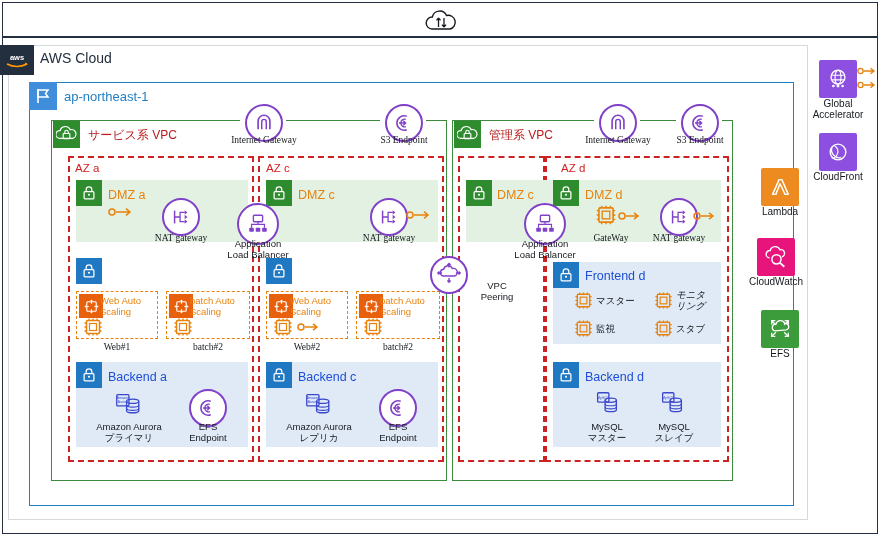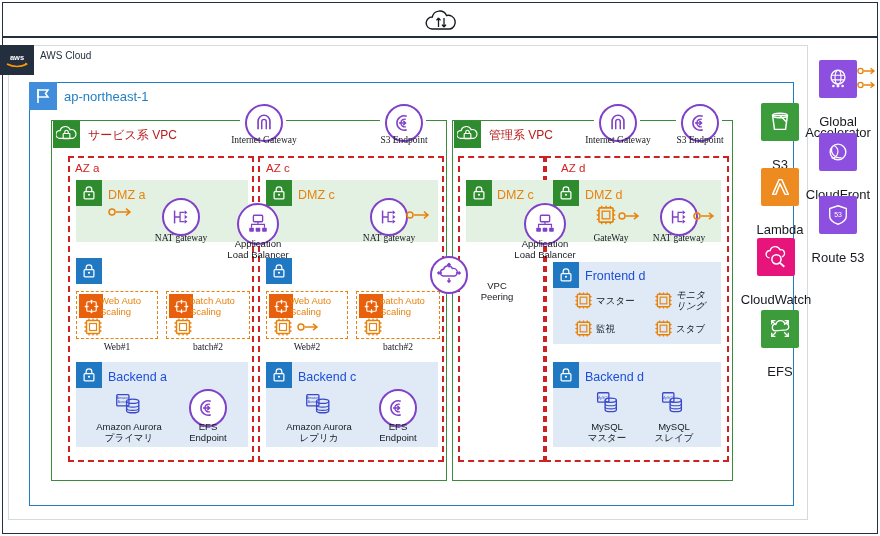--- a/index.html
+++ b/index.html
@@ -6,21 +6,21 @@
   body{font-family:"Liberation Sans","DejaVu Sans",sans-serif;color:#16191f;}
   #canvas{position:relative;width:880px;height:536px;overflow:hidden;background:#fff;}
   .abs{position:absolute;box-sizing:border-box;}
 
   
   #outer-frame{left:2px;top:2px;width:876px;height:532px;border:1.5px solid #232f3e;}
 
   
   #aws-cloud-box{left:8px;top:45px;width:800px;height:475px;border:1px solid #d5dbdb;}
   #aws-logo-badge{left:0px;top:45px;width:34px;height:30px;background:#232f3e;display:flex;align-items:center;justify-content:center;}
-  #aws-cloud-label{left:40px;top:50px;font-size:10px;color:#232f3e;}
+  #aws-cloud-label{left:40px;top:50px;font-size:14px;color:#232f3e;}
 
   
   #region-box{left:29px;top:82px;width:765px;height:424px;border:1.6px solid #1f7fc4;}
   #region-badge{left:29px;top:82px;width:28px;height:28px;background:#3f8ddb;display:flex;align-items:center;justify-content:center;}
   #region-label{left:64px;top:89px;font-size:13px;color:#1f7fc4;}
 
   
   .vpc-box{border:1.6px solid #3c8a3c;}
   #vpc-service{left:51px;top:120px;width:396px;height:361px;}
   #vpc-mgmt{left:452px;top:120px;width:281px;height:361px;}
@@ -50,21 +50,21 @@
   .circ-icon.lg{width:38px;height:38px;}
 
   
   .asg{position:absolute;border:1.7px dashed #e8820c;box-sizing:border-box;}
   .asg-badge{position:absolute;width:24px;height:24px;background:#e8600c;display:flex;align-items:center;justify-content:center;}
   .asg-title{position:absolute;font-size:9.5px;color:#e8820c;line-height:11px;}
 
   
   .svc{position:absolute;text-align:center;width:76px;}
   .svc-tile{width:38px;height:38px;margin:0 auto;display:flex;align-items:center;justify-content:center;border-radius:2px;}
-  .svc-cap{font-size:13px;line-height:11px;margin-top:18px;color:#16191f;}
+  .svc-cap{font-size:10px;line-height:11px;margin-top:0;color:#16191f;}
   .vpc-peer-label{position:absolute;font-size:9.5px;line-height:11px;text-align:center;color:#16191f;}
 </style>
 </head>
 <body>
 
 <div id="canvas">
 
   <div class="abs" id="outer-frame"></div>
 
   <div class="abs" style="left:424px;top:8px;width:34px;height:26px;">
@@ -590,30 +590,20 @@
       <path d="M13 16 v4 M11.4 18.6 l1.6 1.6 l1.6 -1.6" fill="none" stroke="#8040c8" stroke-width="1.4"></path>
       <path d="M6 11 H1.8 M3.4 9.4 L1.8 11 l1.6 1.6" fill="none" stroke="#8040c8" stroke-width="1.4"></path>
       <path d="M20 11 h4.2 M22.6 9.4 l1.6 1.6 l-1.6 1.6" fill="none" stroke="#8040c8" stroke-width="1.4"></path>
     </svg>
   </div>
   <div class="vpc-peer-label" style="left:472px;top:280px;width:50px;">
     <span>VPC</span><br>
     <span>Peering</span>
   </div>
 
-  <div class="svc" style="left:742px;top:103px;">
-    <div class="svc-tile" style="background:#3c9c3c;">
-      <svg width="24" height="24" viewBox="0 0 26 26">
-        <path d="M5 6 h16 l-2 15 h-12 z" fill="none" stroke="#fff" stroke-width="1.6"></path>
-        <ellipse cx="13" cy="6" rx="8" ry="2.4" fill="none" stroke="#fff" stroke-width="1.6"></ellipse>
-        <path d="M13 6 L20 13" stroke="#fff" stroke-width="1.4"></path>
-      </svg>
-    </div>
-    <div class="svc-cap">S3</div>
-  </div>
 
   <div class="svc" style="left:738px;top:238px;">
     <div class="svc-tile" style="background:#e7157b;">
       <svg width="24" height="24" viewBox="0 0 26 26">
         <path d="M6 14 a4 4 0 0 1 0.7 -8 a5.6 5.6 0 0 1 10.6 -0.8 a3.8 3.8 0 0 1 2 7.6" fill="none" stroke="#fff" stroke-width="1.5"></path>
         <circle cx="13.5" cy="15.5" r="5" fill="none" stroke="#fff" stroke-width="1.7"></circle>
         <path d="M17.3 19.3 L22 23.5" stroke="#fff" stroke-width="2"></path>
       </svg>
     </div>
     <div class="svc-cap">CloudWatch</div>
@@ -674,23 +664,14 @@
     <div class="svc-tile" style="background:#8c4fe0;">
       <svg width="24" height="24" viewBox="0 0 26 26">
         <circle cx="13" cy="13" r="8.5" fill="none" stroke="#fff" stroke-width="1.5"></circle>
         <path d="M6.5 8 a8.5 8.5 0 0 0 10 11" fill="none" stroke="#fff" stroke-width="1.3"></path>
         <path d="M9 6 q6 4 3 10 q-3 5 -6 3" fill="none" stroke="#fff" stroke-width="1.3"></path>
       </svg>
     </div>
     <div class="svc-cap">CloudFront</div>
   </div>
 
-  <div class="svc" style="left:800px;top:196px;">
-    <div class="svc-tile" style="background:#8c4fe0;">
-      <svg width="24" height="24" viewBox="0 0 26 26">
-        <path d="M13 3 L22 6 v8 q0 6 -9 9 q-9 -3 -9 -9 V6 z" fill="none" stroke="#fff" stroke-width="1.5"></path>
-        <text x="13" y="15.5" font-size="7.5" fill="#fff" text-anchor="middle" font-family="Liberation Sans, sans-serif">53</text>
-      </svg>
-    </div>
-    <div class="svc-cap">Route 53</div>
-  </div>
 
 </div>
 
 </body></html>

